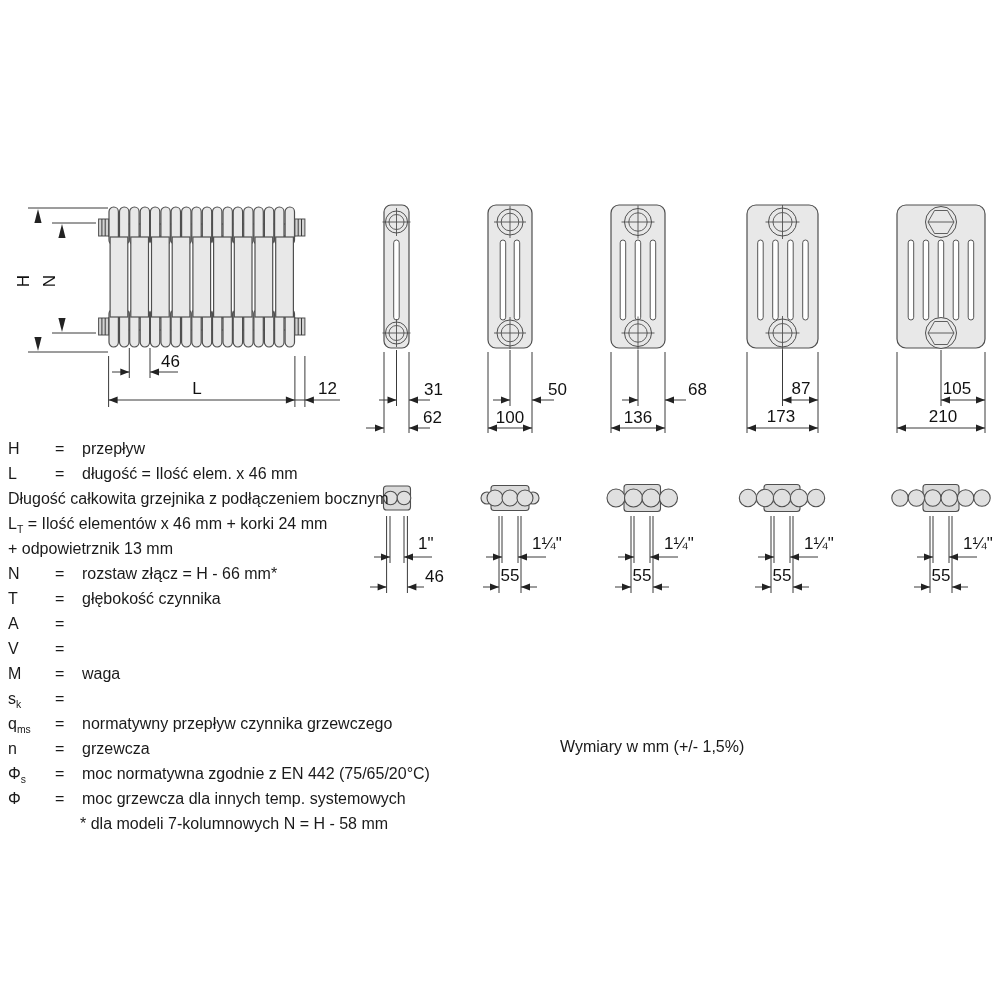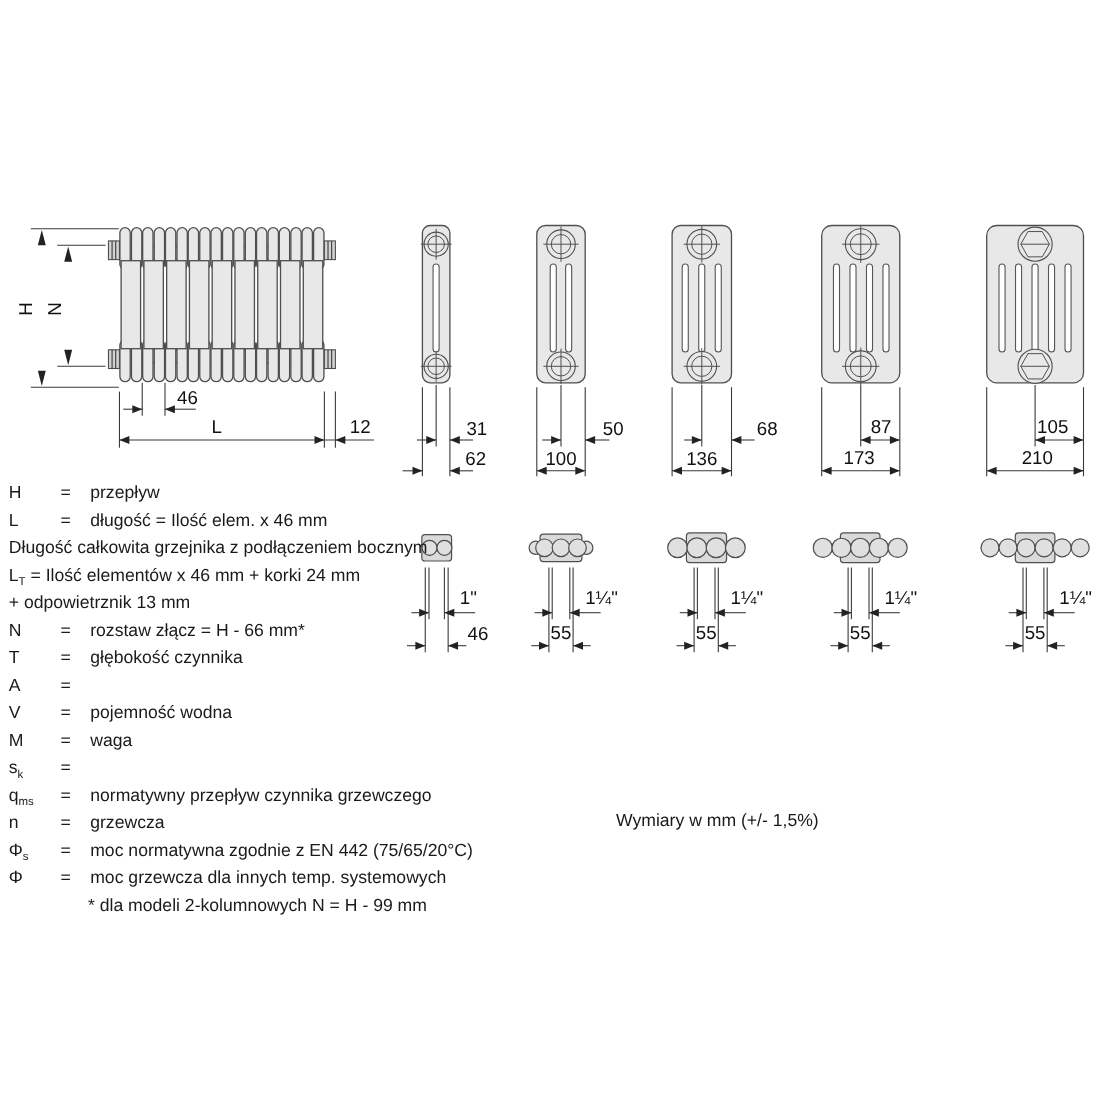--- a/index.html
+++ b/index.html
@@ -438,21 +438,20 @@
         <span class="lg-eq">=</span>
         <span class="lg-txt">głębokość czynnika</span>
       </div>
       <div class="lg-row def">
         <span class="lg-sym">A</span>
         <span class="lg-eq">=</span>
       </div>
       <div class="lg-row def">
         <span class="lg-sym">V</span>
         <span class="lg-eq">=</span>
-        <span class="lg-txt">pojemność wodna</span>
       </div>
       <div class="lg-row def">
         <span class="lg-sym">M</span>
         <span class="lg-eq">=</span>
         <span class="lg-txt">waga</span>
       </div>
       <div class="lg-row def">
         <span class="lg-sym">s<sub>k</sub></span>
         <span class="lg-eq">=</span>
       </div>
@@ -469,18 +468,18 @@
       <div class="lg-row def">
         <span class="lg-sym">Φ<sub>s</sub></span>
         <span class="lg-eq">=</span>
         <span class="lg-txt">moc normatywna zgodnie z EN 442 (75/65/20°C)</span>
       </div>
       <div class="lg-row def">
         <span class="lg-sym">Φ</span>
         <span class="lg-eq">=</span>
         <span class="lg-txt">moc grzewcza dla innych temp. systemowych</span>
       </div>
-      <div class="lg-row lg-indent">* dla modeli 2-kolumnowych N = H - 99 mm</div>
+      <div class="lg-row lg-indent">* dla modeli 7-kolumnowych N = H - 58 mm</div>
     </div>
 
 <div id="note">Wymiary w mm (+/- 1,5%)</div>
 
 </div>
 
 </body></html>

